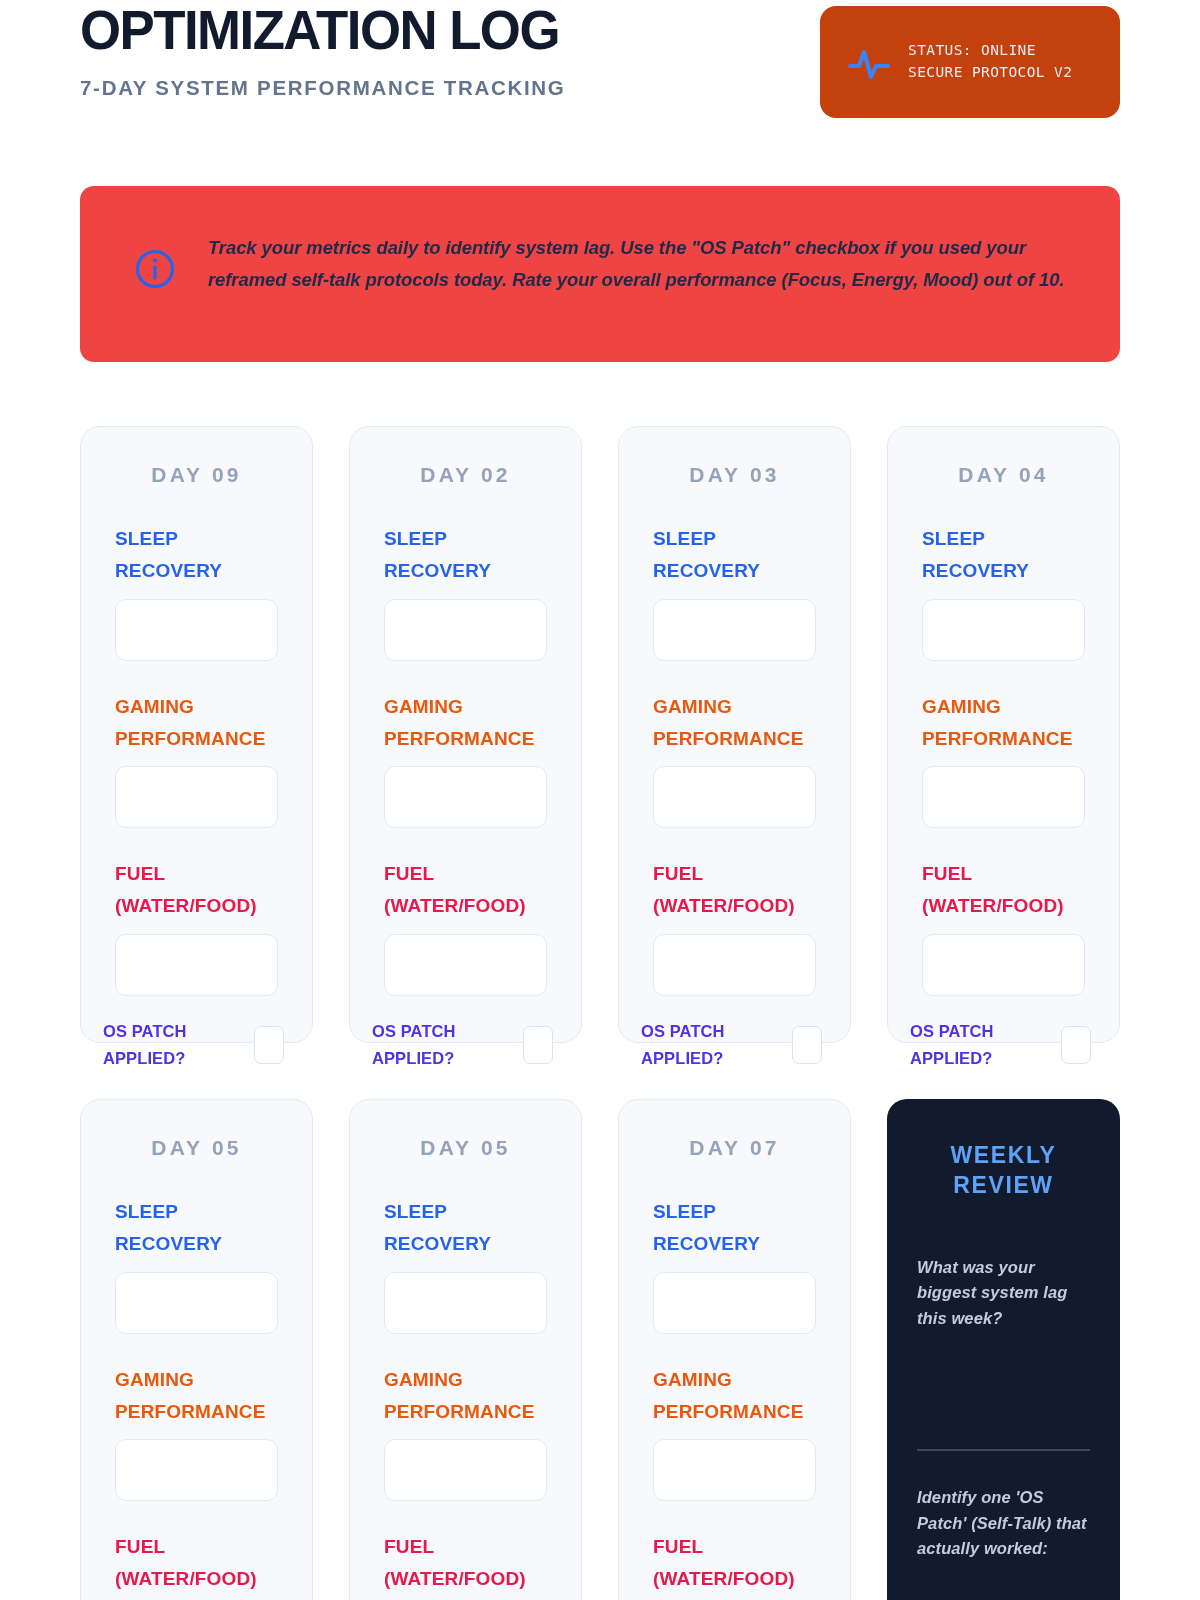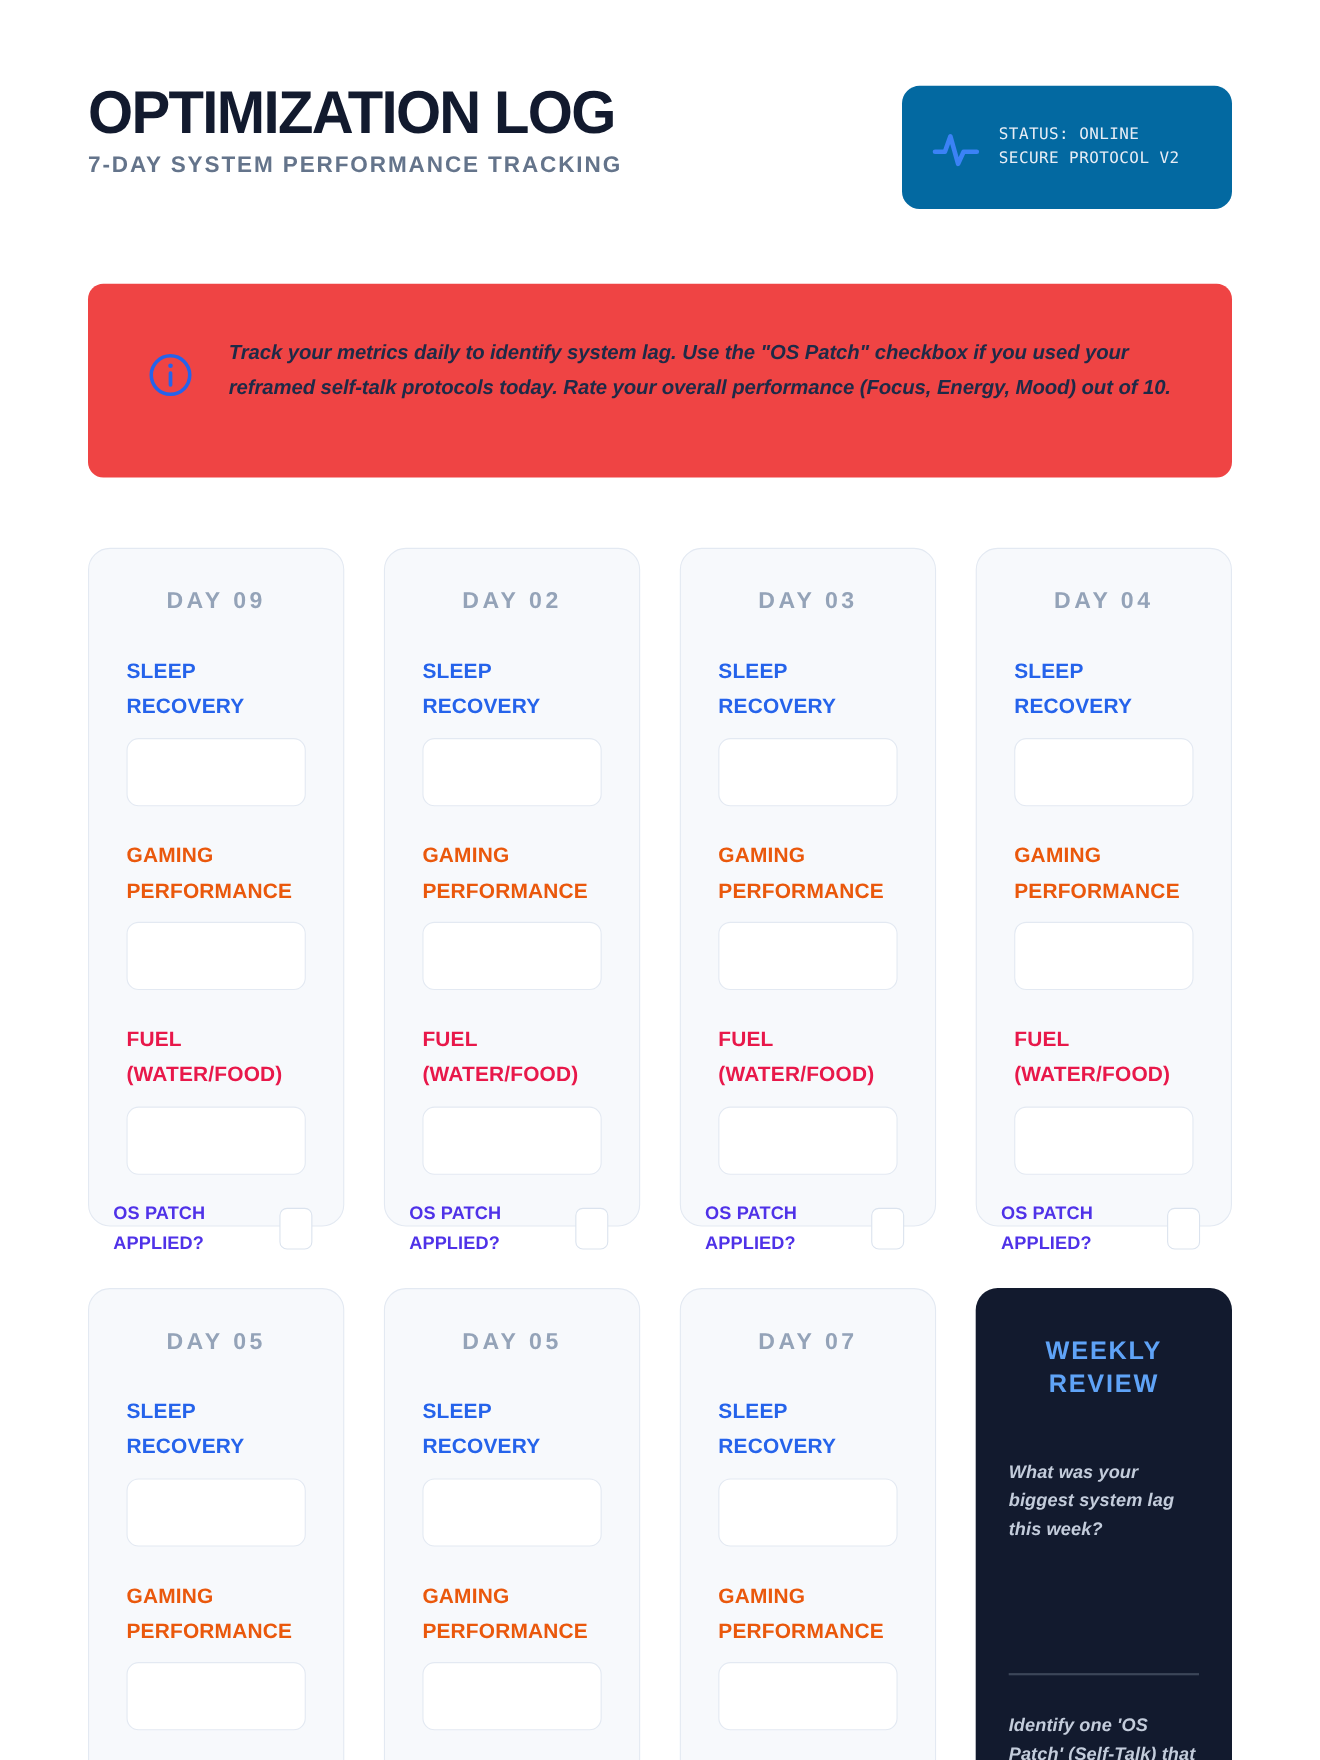--- a/index.html
+++ b/index.html
@@ -22,50 +22,49 @@
     width: 1200px;
     height: 1600px;
     padding: 0 80px;
   }
 
   
   .header {
     display: flex;
     align-items: flex-start;
     justify-content: space-between;
-    padding-top: 72px;
   }
 
   .title-block { padding-top: 4px; }
 
   .main-title {
     font-family: "Liberation Sans", sans-serif;
     font-size: 55px;
     line-height: 0.95;
     font-weight: bold;
     letter-spacing: -1.6px;
     color: #121a2e;
     transform: scaleX(0.96);
     transform-origin: left center;
     white-space: nowrap;
   }
 
   .sub-title {
-    margin-top: 10px;
+    margin-top: 20px;
     font-size: 20.5px;
     font-weight: bold;
     letter-spacing: 1.7px;
     color: #64748b;
     white-space: nowrap;
   }
 
   .status-badge {
     width: 300px;
     height: 112px;
-    background: #0369a1;
+    background: #c2410c;
     border-radius: 16px;
     display: flex;
     align-items: center;
     gap: 16px;
     padding: 0 26px;
     margin-top: 6px;
   }
 
   .pulse-icon { flex: 0 0 auto; display: block; }
 

